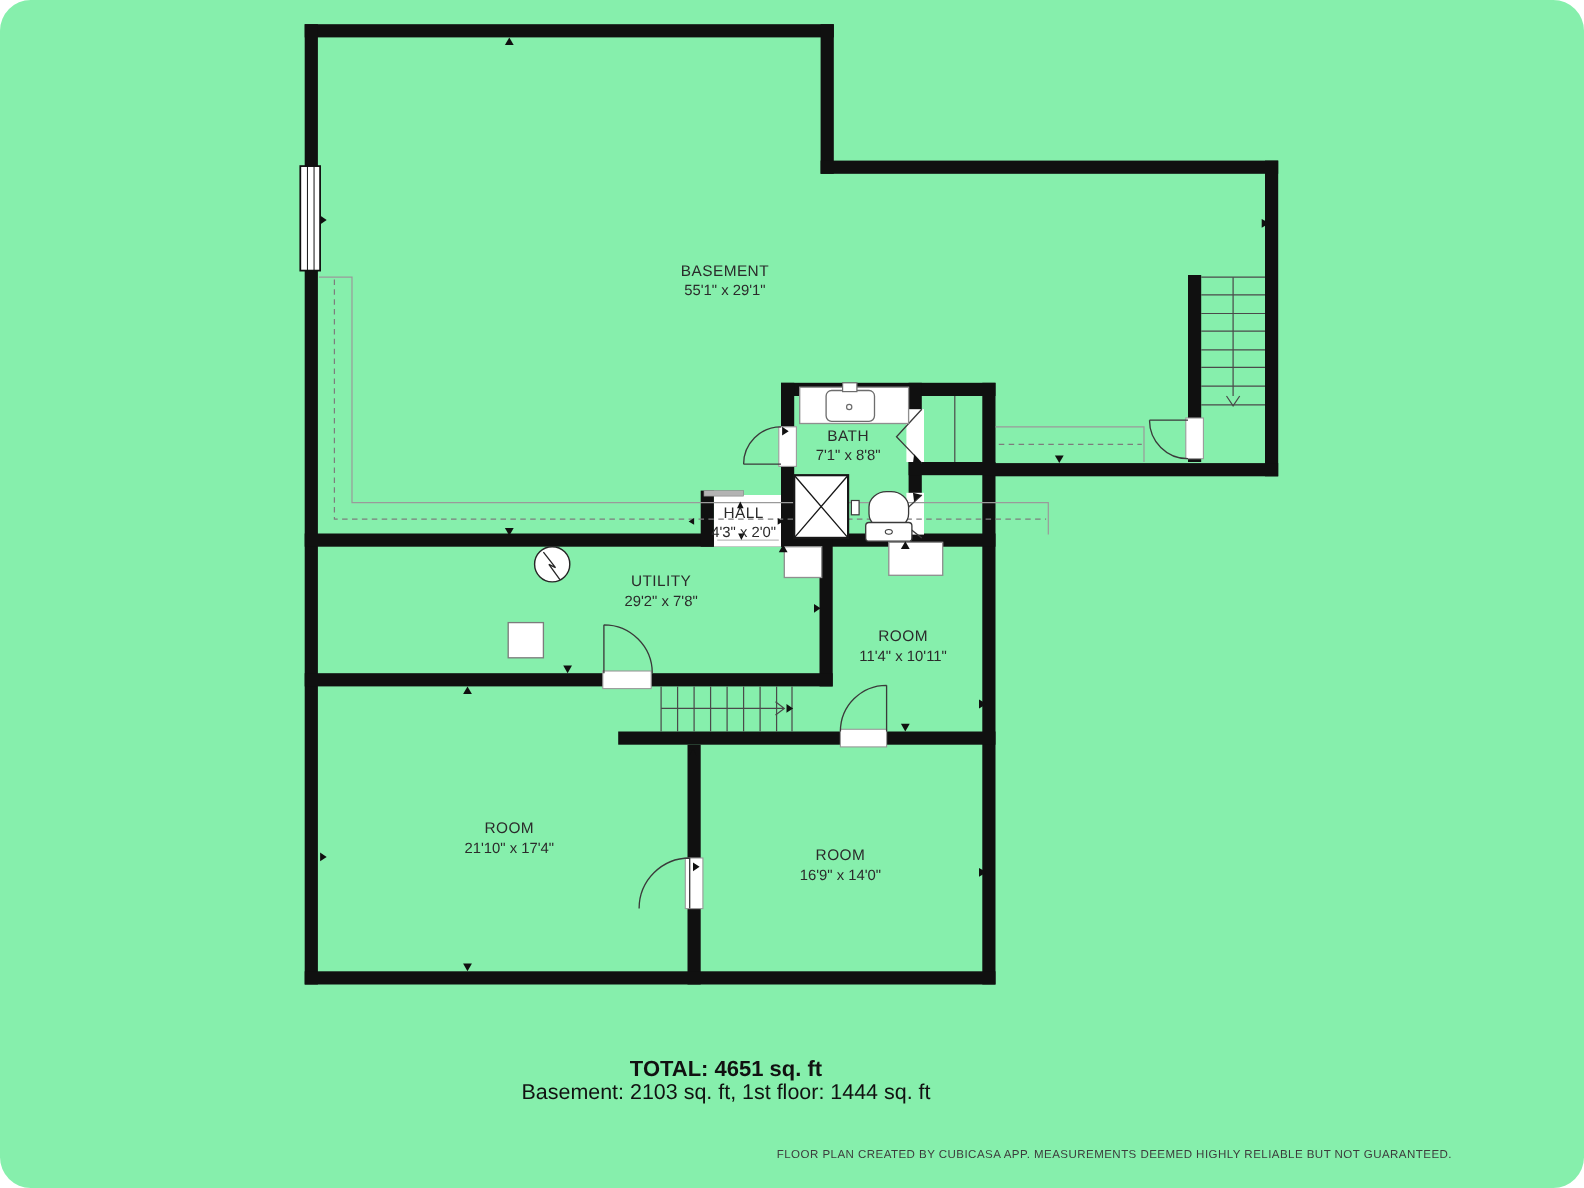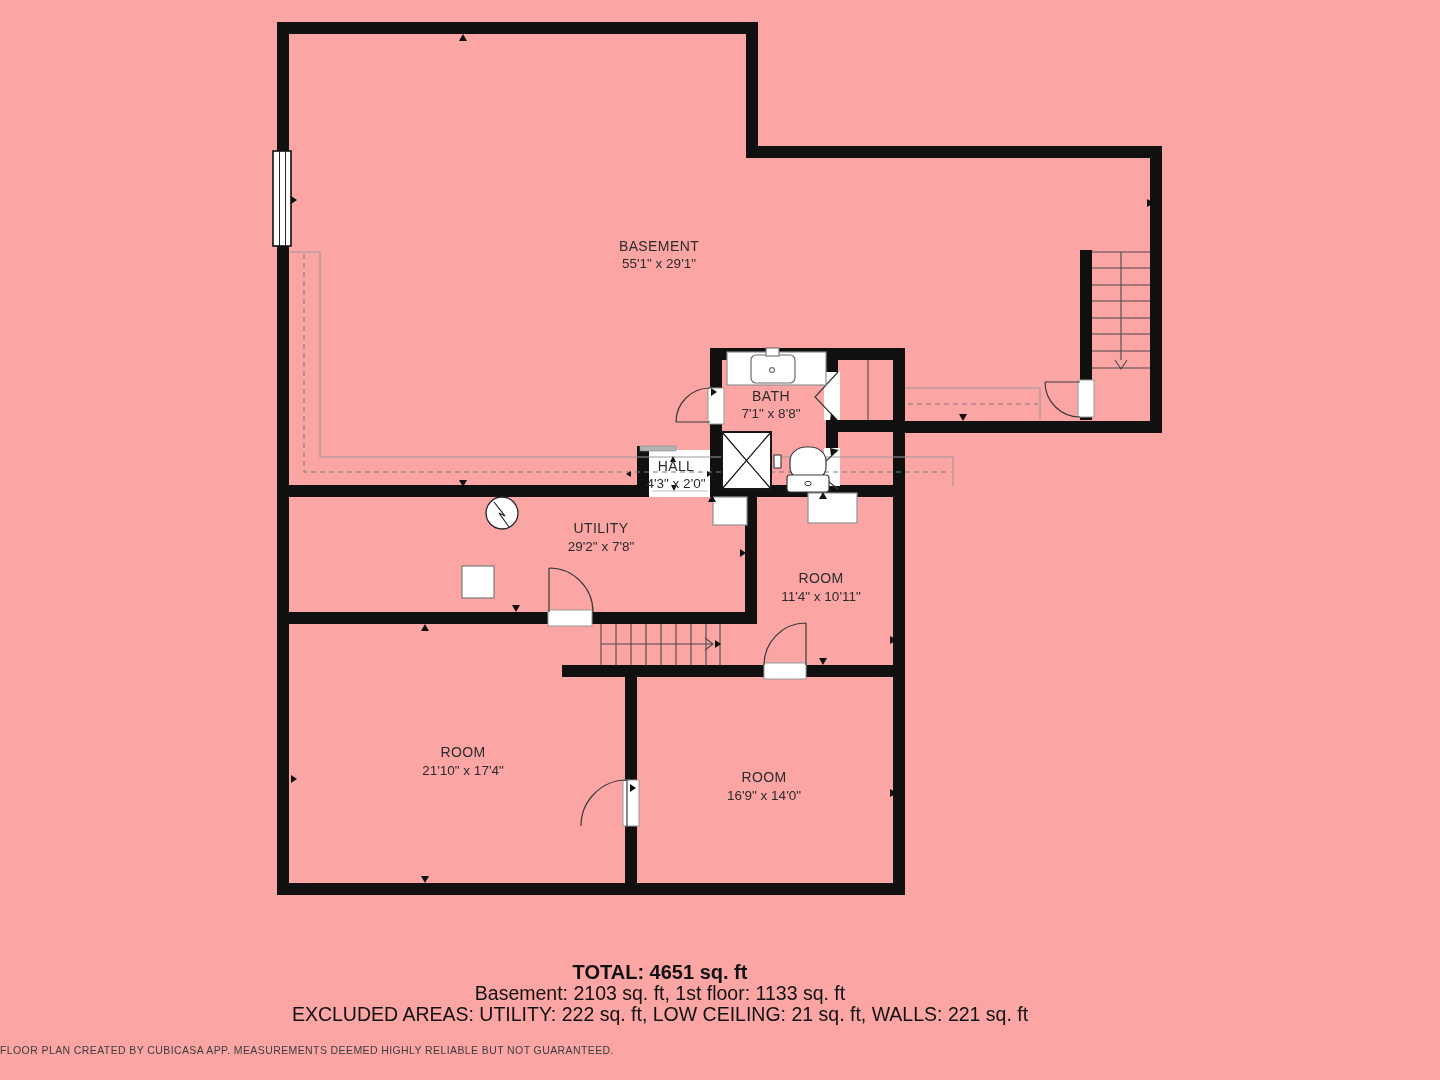--- a/index.html
+++ b/index.html
@@ -1,33 +1,33 @@
 <!DOCTYPE html>
 <html><head>
 <meta charset="utf-8">
 <style>
   html,body{margin:0;padding:0;background:#ffffff;}
-  .canvas{position:relative;width:1440px;height:1080px;background:#fca5a5;overflow:hidden;
-          font-family:"Liberation Sans","DejaVu Sans",sans-serif;}
+  .canvas{position:relative;width:1440px;height:1080px;background:#86efac;overflow:hidden;
+          font-family:"Liberation Sans","DejaVu Sans",sans-serif;border-radius:28px;}
   svg text{font-family:"Liberation Sans","DejaVu Sans",sans-serif;fill:#2b2b2b;}
   .rname{font-size:14px;letter-spacing:.4px;}
   .rdims{font-size:13.5px;}
   .w{fill:#101010;}
   .gap{fill:#ffffff;}
   .thr{fill:#ffffff;stroke:#9a9a9a;stroke-width:1;}
   .thin{stroke:#4a4a4a;stroke-width:1.1;fill:none;}
   .furn{stroke:#8f8f8f;stroke-width:1.2;fill:#ffffff;}
   .arc{stroke:#3a3a3a;stroke-width:1.2;fill:none;}
   .lc{stroke:#9a9a9a;stroke-width:1.1;fill:none;}
   .lcd{stroke:#7d7d7d;stroke-width:1.1;fill:none;stroke-dasharray:5 4;}
   .tick{fill:#101010;}
   .summary{position:absolute;left:0;top:961px;width:1320px;text-align:center;color:#111111;}
   .sum-total{font-size:20px;font-weight:bold;line-height:22px;text-align:center;}
   .sum-line{font-size:19.5px;line-height:21px;}
-  .footer{position:absolute;left:0;top:1044px;width:1320px;text-align:left;
+  .footer{position:absolute;left:0;top:1044px;width:1320px;text-align:right;
           font-size:10.5px;letter-spacing:.4px;color:#3c3c3c;}
 </style>
 </head>
 <body>
 
 <div class="canvas">
 
 <svg width="1440" height="1080" viewBox="0 0 1440 1080">
 
   <g>
@@ -190,18 +190,17 @@
     <text class="rdims" x="463" y="775">21'10" x 17'4"</text>
 
     <text class="rname" x="764" y="782">ROOM</text>
     <text class="rdims" x="764" y="800">16'9" x 14'0"</text>
   </g>
 </svg>
 
   
   <div class="summary">
     <div class="sum-total">TOTAL: 4651 sq. ft</div>
-    <div class="sum-line">Basement: 2103 sq. ft, 1st floor: 1133 sq. ft</div>
-    <div class="sum-line">EXCLUDED AREAS: UTILITY: 222 sq. ft, LOW CEILING: 21 sq. ft, WALLS: 221 sq. ft</div>
+    <div class="sum-line">Basement: 2103 sq. ft, 1st floor: 1444 sq. ft</div>
   </div>
   <div class="footer">FLOOR PLAN CREATED BY CUBICASA APP. MEASUREMENTS DEEMED HIGHLY RELIABLE BUT NOT GUARANTEED.</div>
 
 </div>
 
 </body></html>

